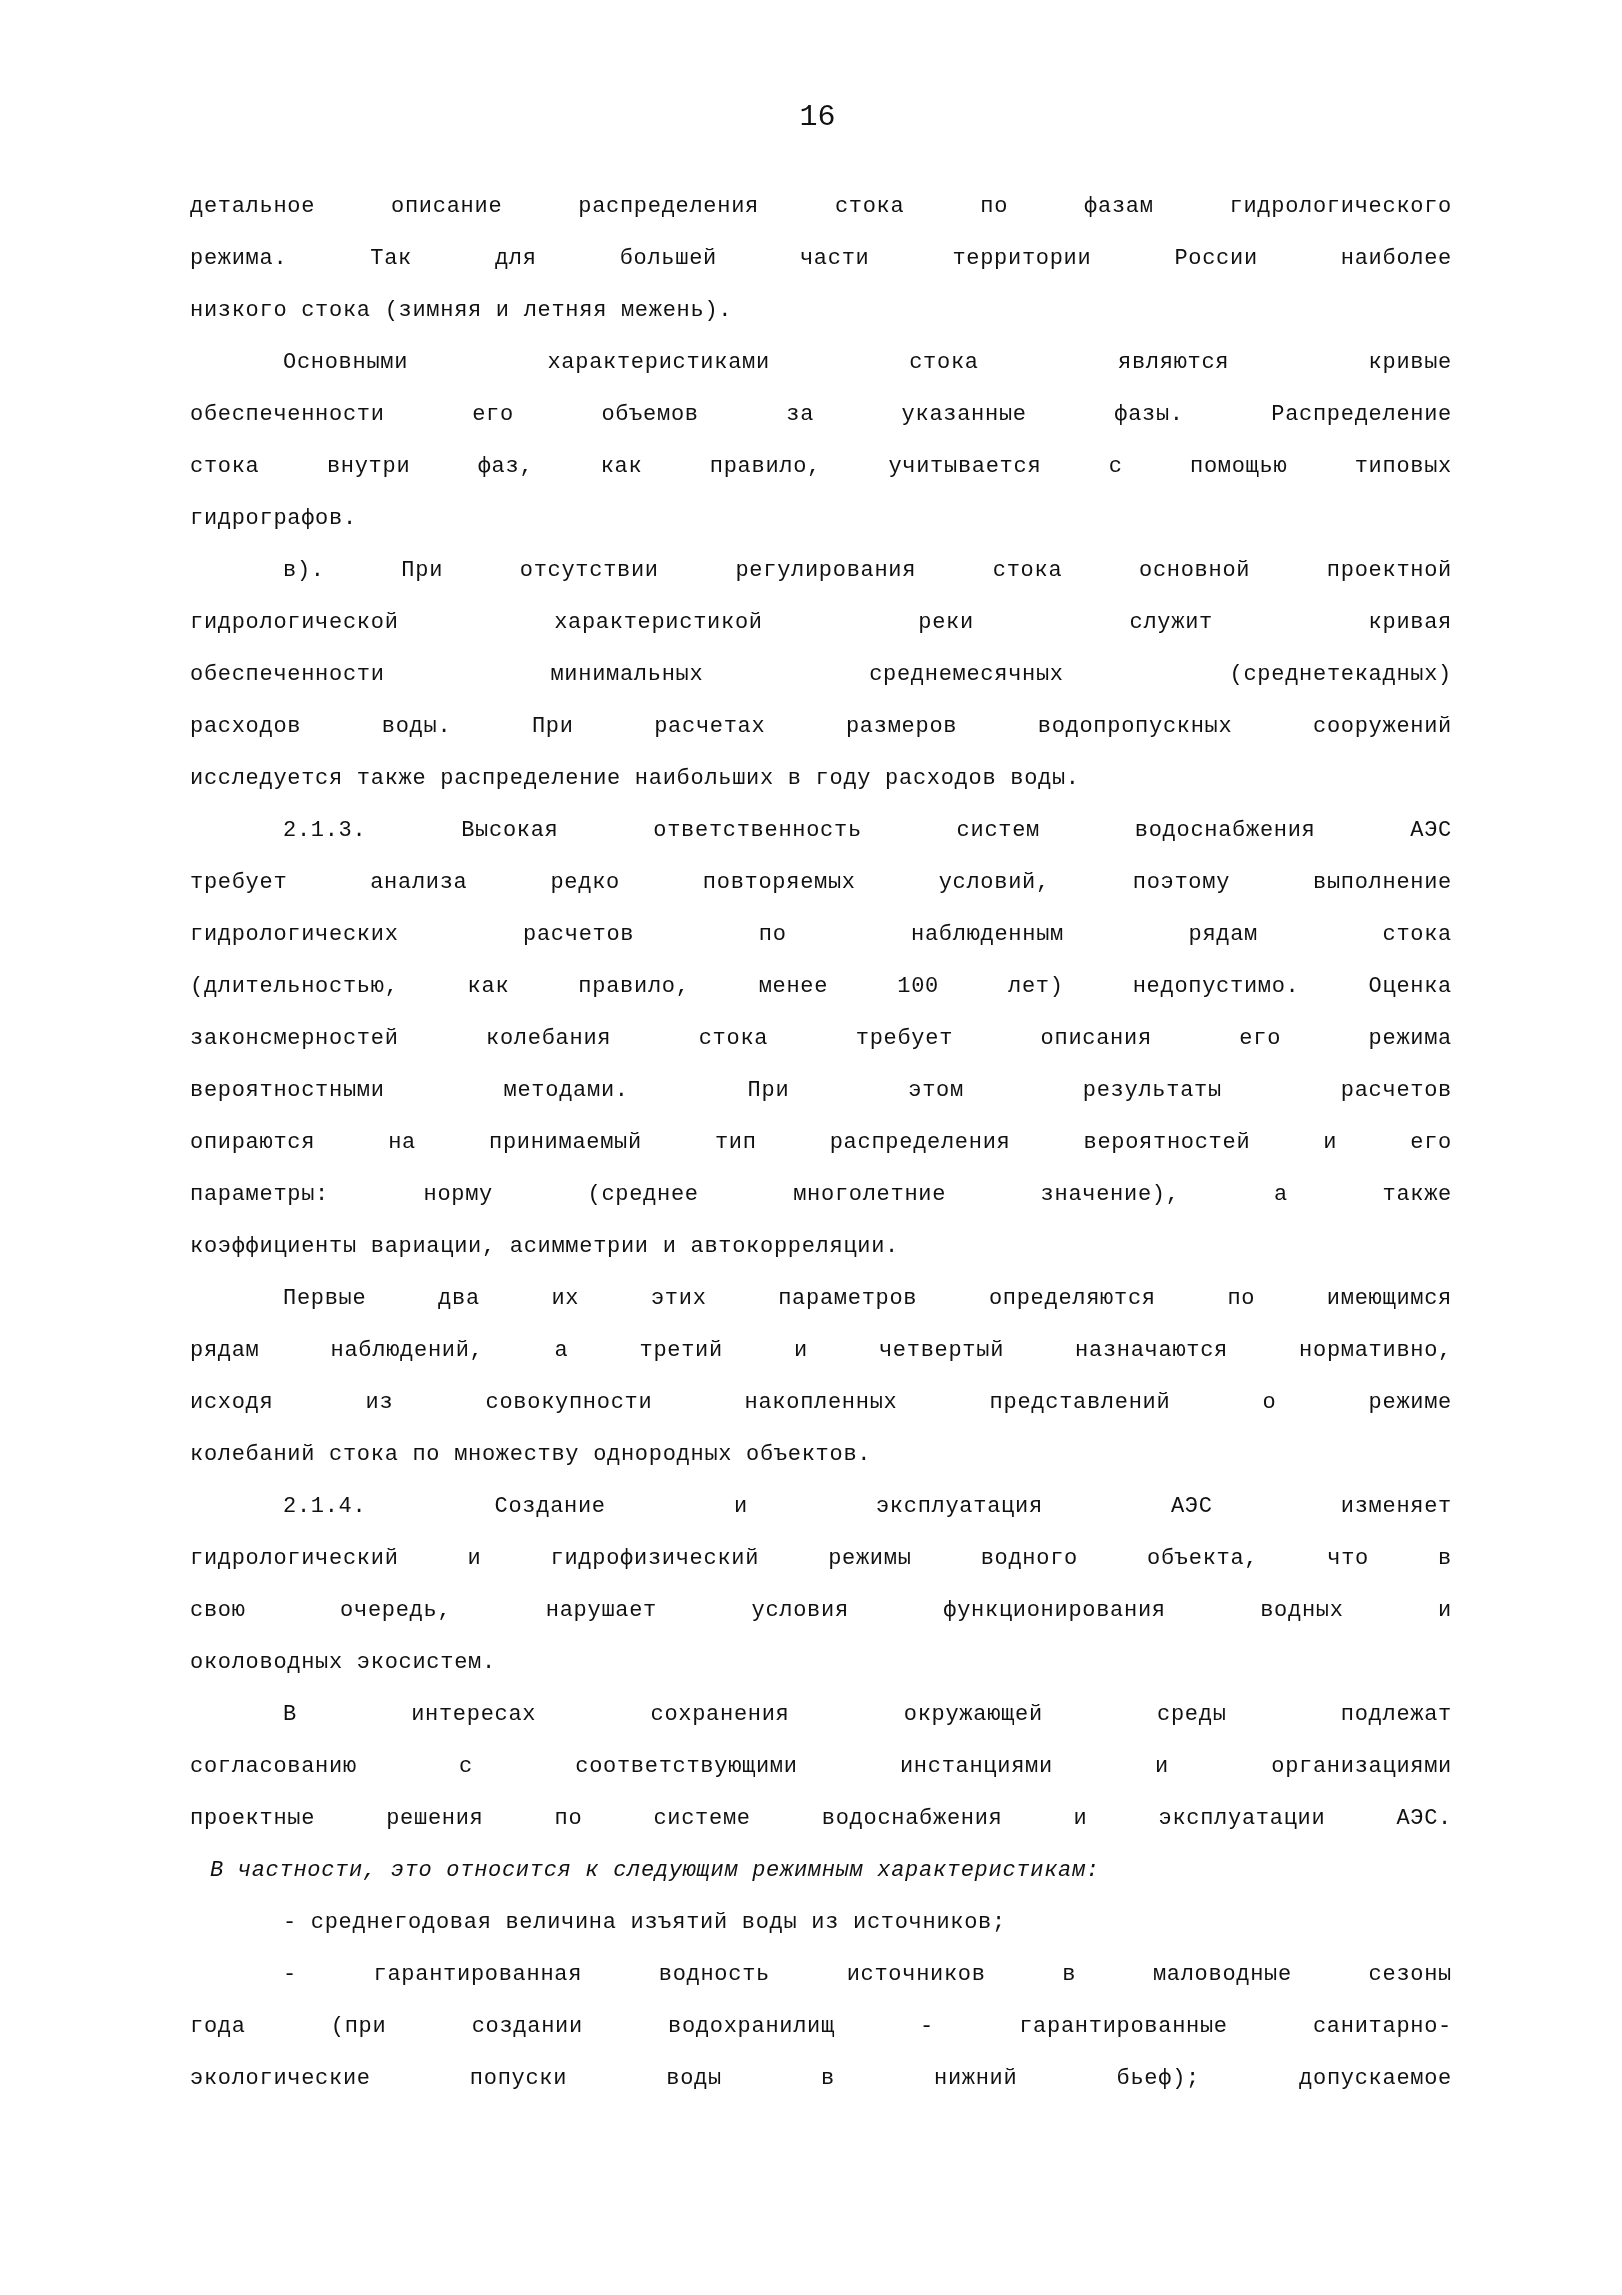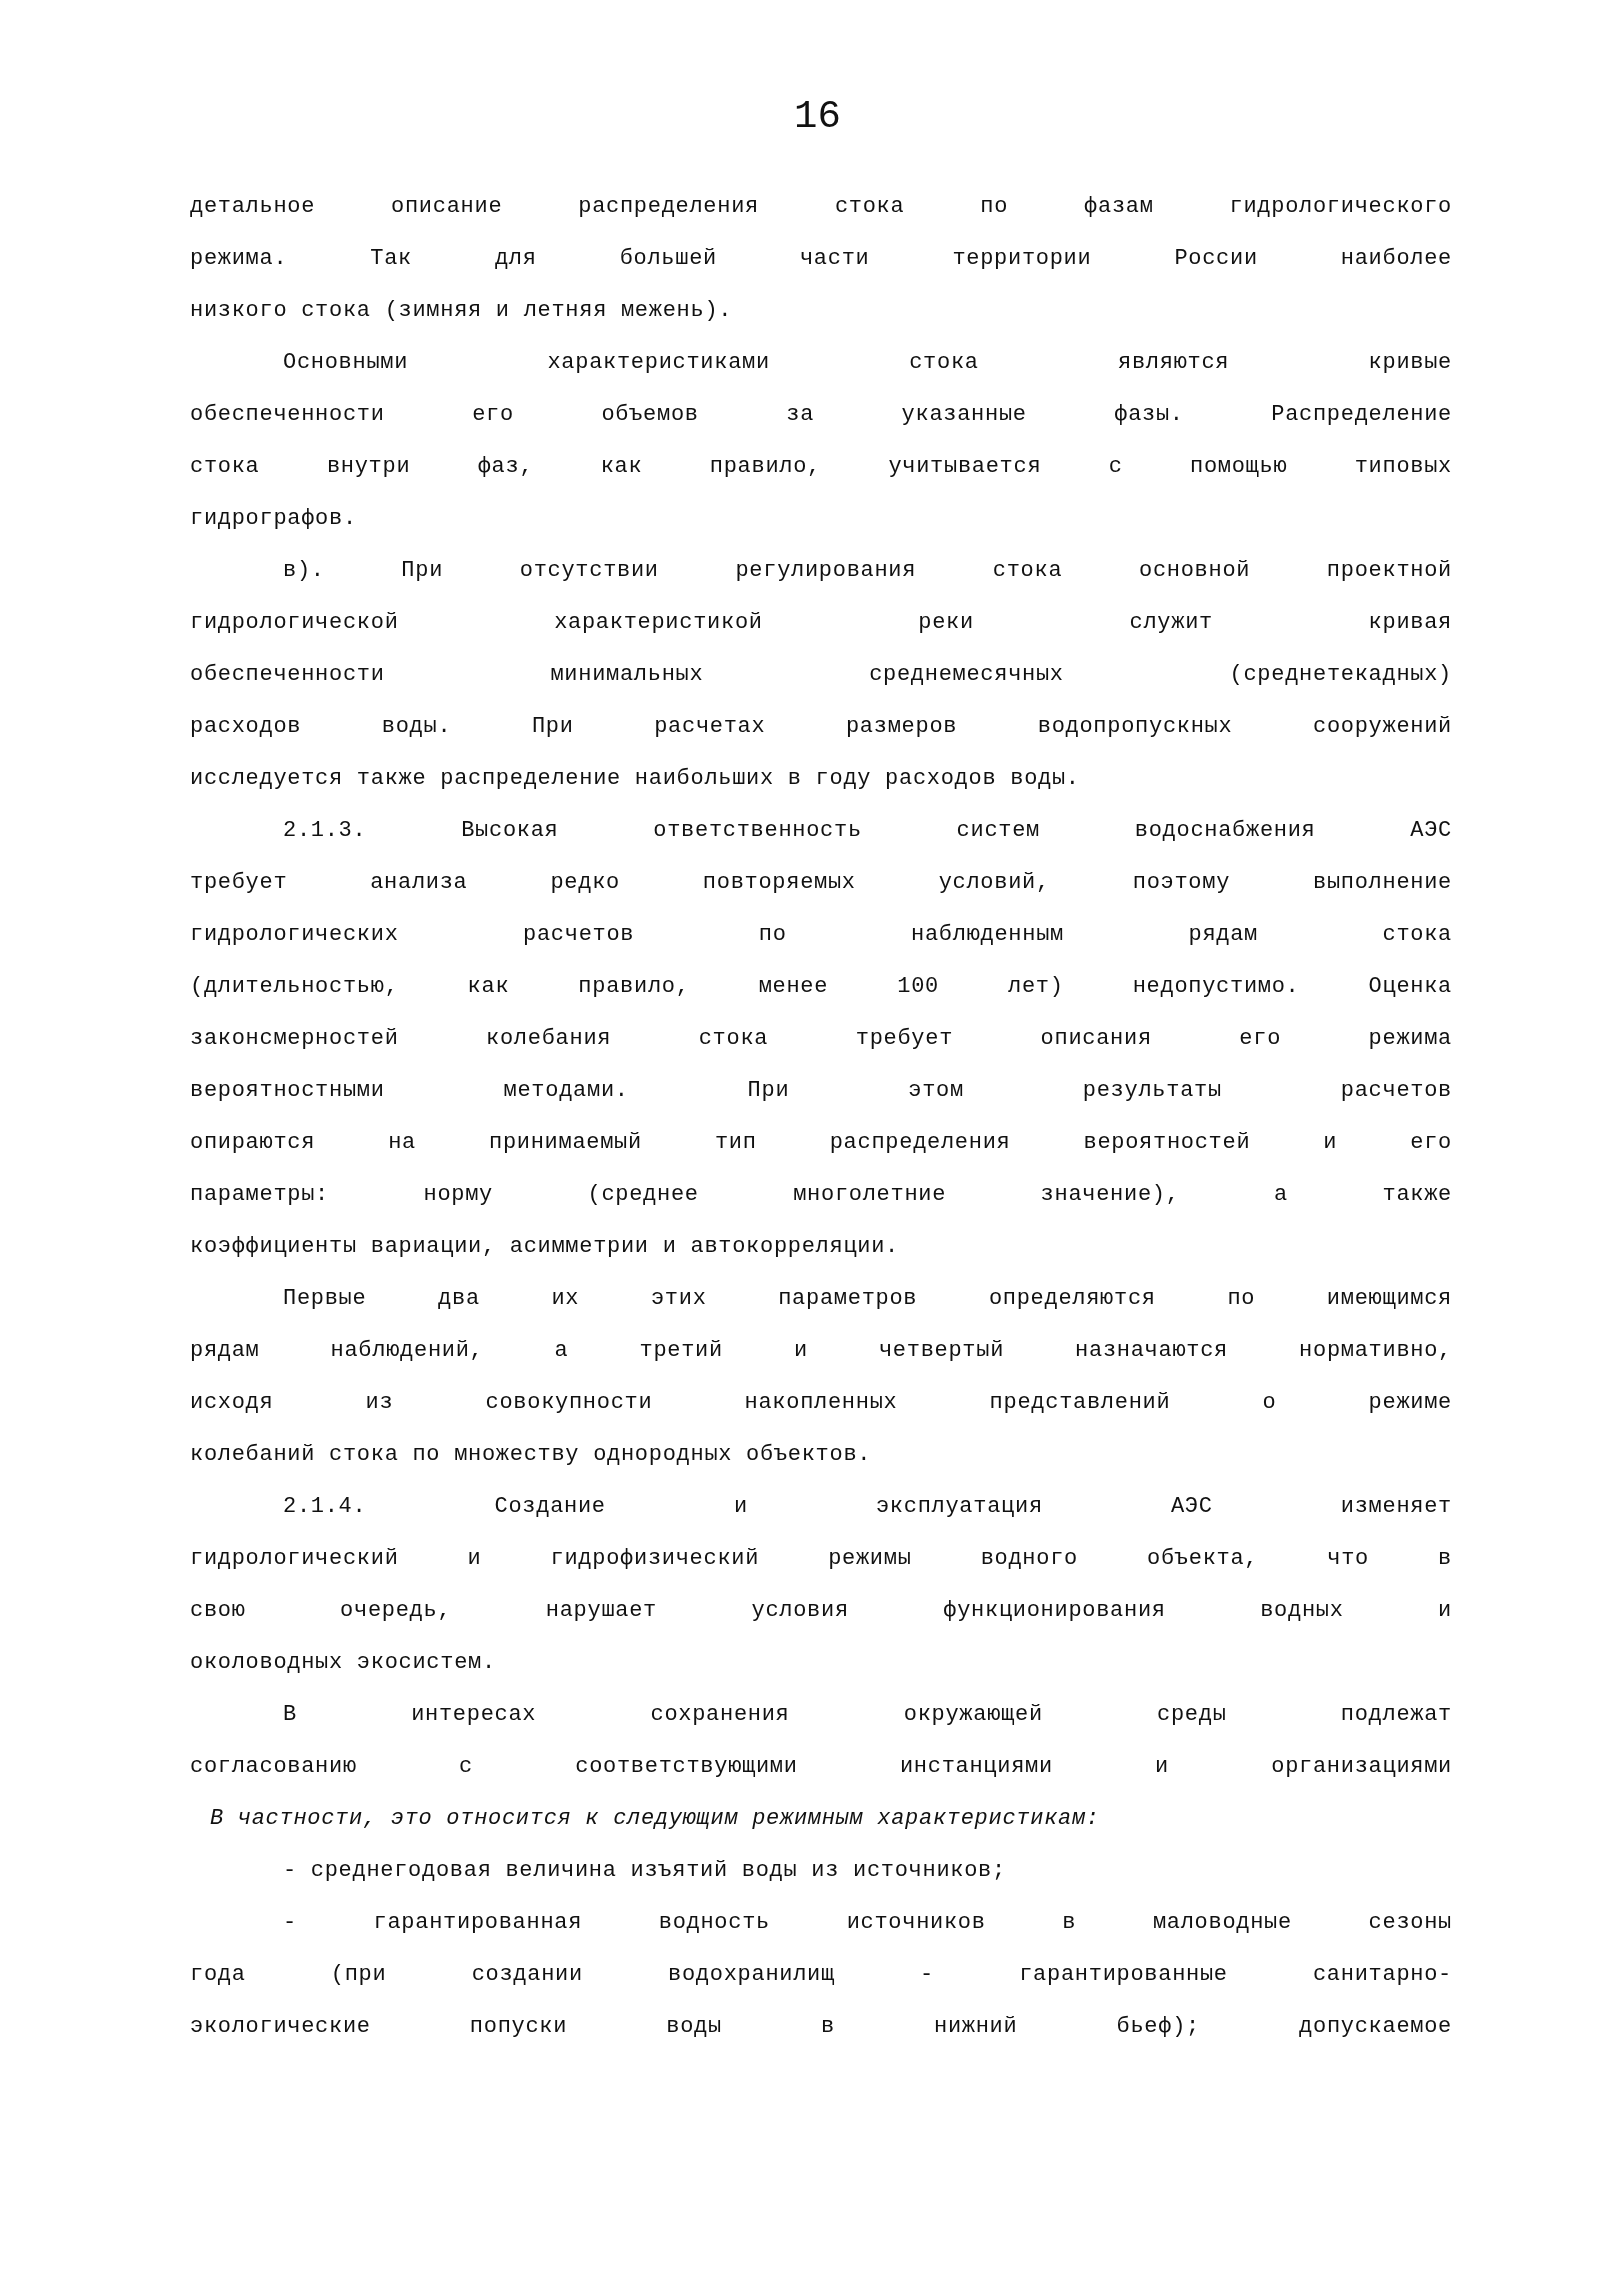--- a/index.html
+++ b/index.html
@@ -14,21 +14,21 @@
     overflow: hidden;
     color: #111111;
     font-family: "Liberation Mono", "DejaVu Sans Mono", monospace;
   }
   .page-number {
     position: absolute;
     left: 785px;
     width: 65px;
     top: 98px;
     text-align: center;
-    font-size: 39px;
+    font-size: 30px;
     line-height: 39px;
   }
   .body-text {
     position: absolute;
     left: 190px;
     top: 181px;
     width: 1262px;
   }
   .line {
     display: block;
@@ -85,19 +85,20 @@
   <div class="line indent"><span class="txt">Первые два их этих параметров определяются по имеющимся</span></div>
   <div class="line"><span class="txt">рядам наблюдений, а третий и четвертый назначаются  нормативно,</span></div>
   <div class="line"><span class="txt">исходя из совокупности накопленных представлений о режиме</span></div>
   <div class="line last"><span class="txt">колебаний стока по  множеству  однородных объектов.</span></div>
   <div class="line indent"><span class="txt">2.1.4. Создание и эксплуатация АЭС изменяет</span></div>
   <div class="line"><span class="txt">гидрологический и гидрофизический режимы водного объекта,  что в</span></div>
   <div class="line"><span class="txt">свою очередь, нарушает условия функционирования водных и</span></div>
   <div class="line last"><span class="txt">околоводных экосистем.</span></div>
   <div class="line indent"><span class="txt">В интересах сохранения окружающей среды подлежат</span></div>
   <div class="line"><span class="txt">согласованию с соответствующими инстанциями и организациями</span></div>
+  <div class="line"><span class="txt">проектные решения по системе водоснабжения и эксплуатации АЭС.</span></div>
   <div class="line last italic"><span class="txt">В частности, это относится к следующим режимным характеристикам:</span></div>
   <div class="line indent last"><span class="txt">- среднегодовая величина изъятий воды из источников;</span></div>
   <div class="line indent"><span class="txt">- гарантированная водность источников в  маловодные  сезоны</span></div>
   <div class="line"><span class="txt">года (при создании водохранилищ - гарантированные санитарно-</span></div>
   <div class="line"><span class="txt">экологические попуски воды в нижний бьеф);  допускаемое</span></div>
 </div>
 
 
 </body></html>

